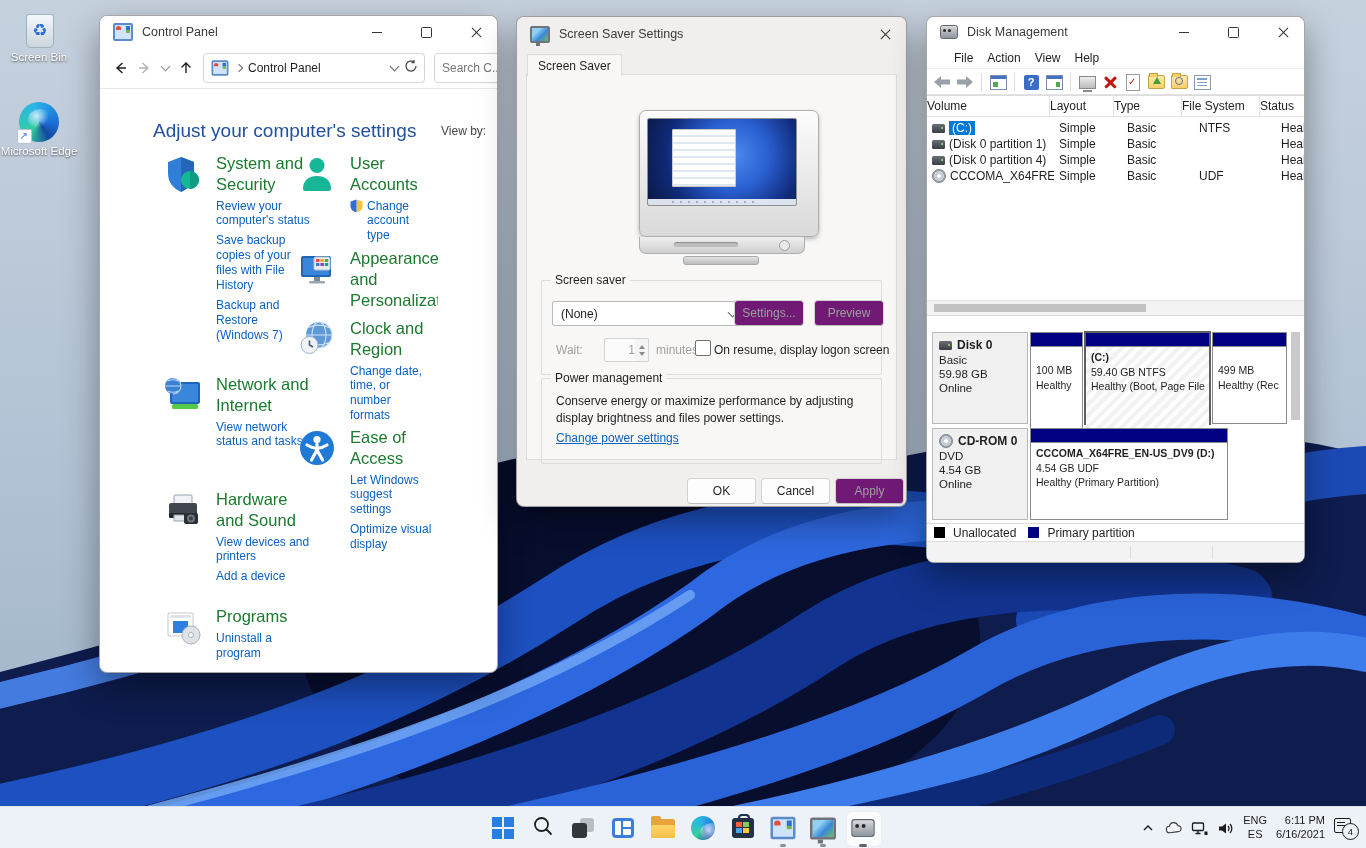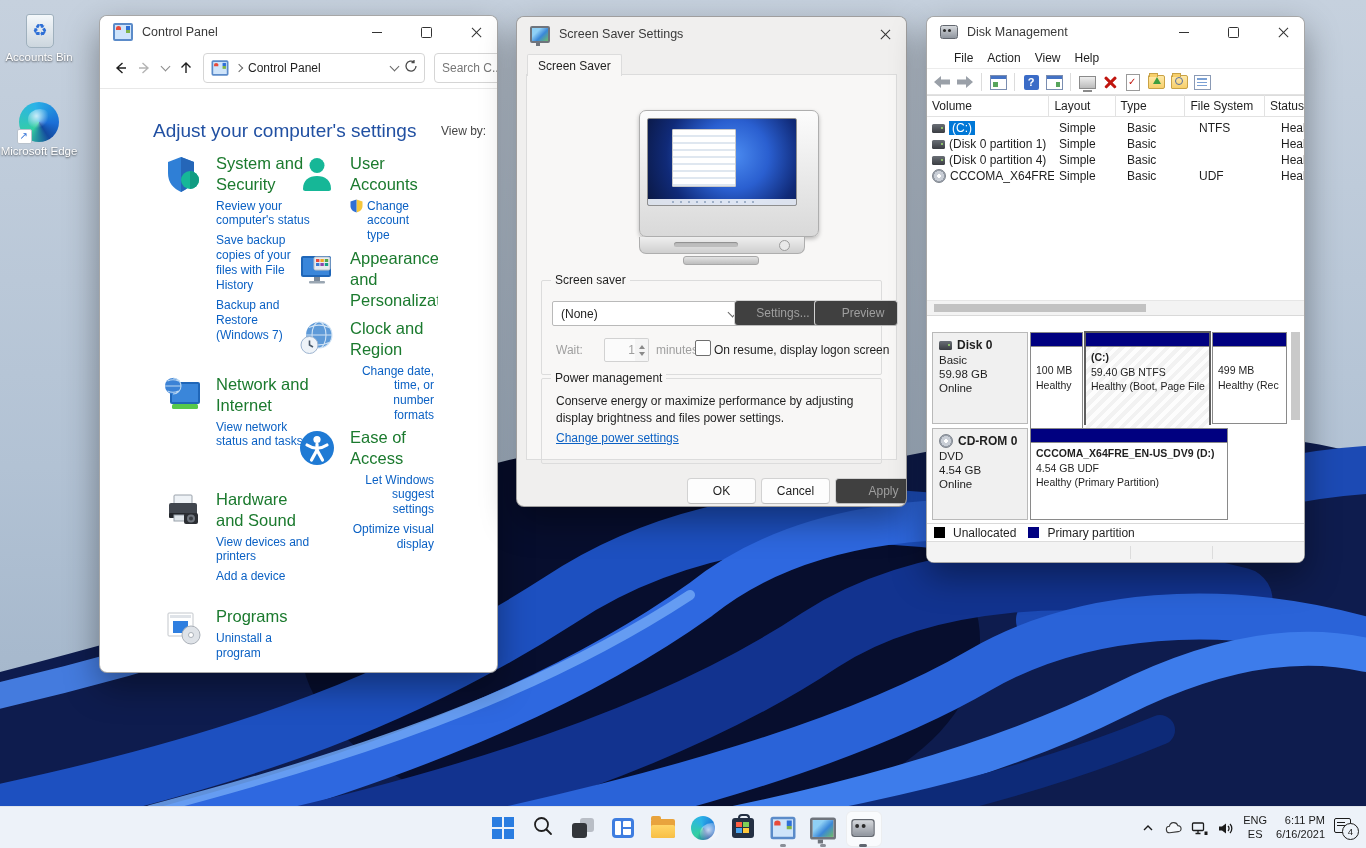--- a/index.html
+++ b/index.html
@@ -58,34 +58,34 @@
   #cp-search::placeholder{color:#767676;}
   #cp-heading{position:absolute;left:53px;top:104px;font-size:19px;color:#2150a2;}
   #cp-viewby{position:absolute;left:341px;top:108px;font-size:12px;color:#454545;}
   .cp-item{position:absolute;display:flex;gap:12px;}
   .cp-ic{width:42px;height:42px;flex:0 0 42px;}
   .cp-cat{font-size:16.5px;line-height:1.26;color:#1b7a2e;margin-bottom:4px;overflow:hidden;}
   .cp-cat.w-l{width:96px;}
   .cp-cat.w-r{width:88px;}
   .cp-link{display:block;font-size:12px;line-height:1.24;color:#0b61c4;text-decoration:none;margin:0 0 5px;}
   .cp-links-l{width:94px;}
-  .cp-links-r{width:84px;text-align:right;}
+  .cp-links-r{width:84px;}
   .uac-row{display:flex;gap:4px;align-items:flex-start;}
   .uac-row .cp-link{width:56px;margin-bottom:0;}
 
   
   #ss{background:#f0efee;}
   #ss .titlebar{background:#f0efee;height:34px;}
   #ss-tab{position:absolute;left:10px;top:37px;height:21px;padding:0 10px;background:#f8f7f6;border:1px solid #dcdcdc;border-bottom:none;border-radius:2px 2px 0 0;font-size:12px;color:#1f1f1f;display:flex;align-items:center;z-index:2;}
   #ss-page{position:absolute;left:9px;right:9px;top:57px;height:384px;background:#f8f7f6;border:1px solid #dcdcdc;}
   .grp{position:absolute;left:14px;right:14px;border:1px solid #dcdcdc;border-radius:2px;}
   .grp-lbl{position:absolute;left:9px;top:-8px;background:#f8f7f6;padding:0 4px;font-size:12px;color:#1f1f1f;}
   .combo{position:absolute;left:10px;top:20px;width:175px;height:23px;background:#fff;border:1px solid #b9b9b9;border-radius:2px;display:flex;align-items:center;justify-content:space-between;padding:0 8px;font-size:12px;color:#1f1f1f;}
   .btn{position:absolute;height:24px;width:68px;background:#fdfdfd;border:1px solid #d2d2d2;border-bottom-color:#bdbdbd;border-radius:4px;font-size:12px;display:flex;align-items:center;justify-content:center;color:#1f1f1f;}
-  .btn.disabled{color:#9f9f9f;background:#404040;padding-left:14px;}
+  .btn.disabled{color:#9f9f9f;background:#701a75;}
   .dis-txt{color:#9f9f9f;}
   .spin-box{position:absolute;left:48px;top:-3px;width:30px;height:22px;border:1px solid #d2d2d2;background:#fbfbfb;border-radius:2px 0 0 2px;display:flex;align-items:center;justify-content:flex-end;padding-right:4px;font-size:12px;color:#9f9f9f;}
   .spin-ud{position:absolute;left:79px;top:-3px;width:13px;height:22px;border:1px solid #d2d2d2;border-left:none;background:#f4f4f4;border-radius:0 2px 2px 0;display:flex;flex-direction:column;align-items:center;justify-content:center;gap:3px;}
   .tri-u{width:0;height:0;border-left:3.5px solid transparent;border-right:3.5px solid transparent;border-bottom:4px solid #8a8a8a;}
   .tri-d{width:0;height:0;border-left:3.5px solid transparent;border-right:3.5px solid transparent;border-top:4px solid #8a8a8a;}
   .chk{position:absolute;left:139px;top:-1px;width:14px;height:14px;border:1px solid #6e6e6e;border-radius:2px;background:#fff;}
   .lnk{font-size:12px;color:#0b61c4;text-decoration:underline;}
 
   
   #mon{position:absolute;left:112px;top:35px;width:164px;}
@@ -125,21 +125,21 @@
   .ti-fol.mag::after{content:"";position:absolute;left:3px;top:1px;width:6px;height:6px;border:1.6px solid #5a6f9e;border-radius:50%;}
   .ti-pc{width:15px;height:11px;border:1px solid #8a8a8a;background:linear-gradient(180deg,#eee,#bbb);position:relative;}
   .ti-pc::after{content:"";position:absolute;left:3px;bottom:-4px;width:9px;height:2px;background:#8a8a8a;}
   .ti-list{width:15px;height:13px;border:1px solid #8a9ab5;background:#fff;position:relative;}
   .ti-list::after{content:"";position:absolute;left:2px;top:2px;width:10px;height:8px;
     background:repeating-linear-gradient(180deg,#7aa0d4 0 1.6px,transparent 1.6px 3.6px);}
   .arr-gray{fill:#9aa0a8;}
 
   #dm-table{position:absolute;left:0;top:77px;right:0;}
   .dm-hrow{display:flex;height:21px;border-top:1px solid #e2e2e2;border-bottom:1px solid #e2e2e2;font-size:12px;color:#1f1f1f;}
-  .dm-hrow>div{display:flex;align-items:center;padding-left:5px;border-right:1px solid #e2e2e2;}
+  .dm-hrow>div{display:flex;align-items:center;border-right:1px solid #e2e2e2;}
   .c1{width:122px;} .c2{width:63px;} .c3{width:67px;} .c4{width:77px;} .c5{flex:1;border-right:none!important;}
   .dm-row{display:flex;height:16px;font-size:12px;color:#1f1f1f;align-items:center;}
   .dm-row>div{padding-left:5px;display:flex;align-items:center;gap:4px;overflow:hidden;white-space:nowrap;}
   .sel-vol{background:#0078d7;color:#fff;padding:0 3px;}
   .ic-hdd{width:13px;height:9px;background:linear-gradient(180deg,#6a6f76,#3a3d42);border-radius:1.5px;flex:0 0 13px;position:relative;}
   .ic-hdd::after{content:"";position:absolute;right:2px;top:3px;width:2px;height:2px;border-radius:50%;background:#9fe06f;}
   .ic-cd{width:12px;height:12px;border-radius:50%;background:radial-gradient(circle,#fff 0 2px,#c9ced6 2px 5px,#9aa1ab 5px);flex:0 0 12px;border:0.5px solid #7d838c;}
 
   #dm-hscroll{position:absolute;left:0;top:283px;right:0;height:14px;background:#f3f3f3;border-top:1px solid #e6e6e6;}
   #dm-hthumb{position:absolute;left:7px;top:3px;width:212px;height:8px;background:#c2c2c2;}
@@ -224,21 +224,21 @@
     <path d="M420,848 C660,800 860,740 980,670 C1080,612 1220,600 1366,640" stroke="#2a63d8" stroke-width="46" fill="none" stroke-linecap="round"></path>
     <path d="M600,848 C820,812 1000,760 1120,700 C1220,650 1300,640 1366,655" stroke="#3d7ceb" stroke-width="34" fill="none" stroke-linecap="round"></path>
     <path d="M150,810 C400,745 560,680 690,595" stroke="#6ea6f5" stroke-width="10" fill="none" stroke-linecap="round" opacity="0.85"></path>
     <path d="M700,848 C880,820 1040,780 1160,730" stroke="#0d2a78" stroke-width="30" fill="none" stroke-linecap="round"></path>
   </svg>
 
   <div class="desk-ico" style="left:0;top:8px;">
     <div class="bin">
         <div class="body"></div>
       </div>
-    <div class="lbl">Accounts Bin</div>
+    <div class="lbl">Screen Bin</div>
   </div>
   <div class="desk-ico" style="left:0;top:102px;">
     <div class="edge-ball">
         <span class="lnk-arrow"></span>
       </div>
     <div class="lbl">Microsoft Edge</div>
   </div>
 
   <div class="window" id="cp" style="left:99px;top:15px;width:397px;height:656px;">
     <div class="titlebar">

